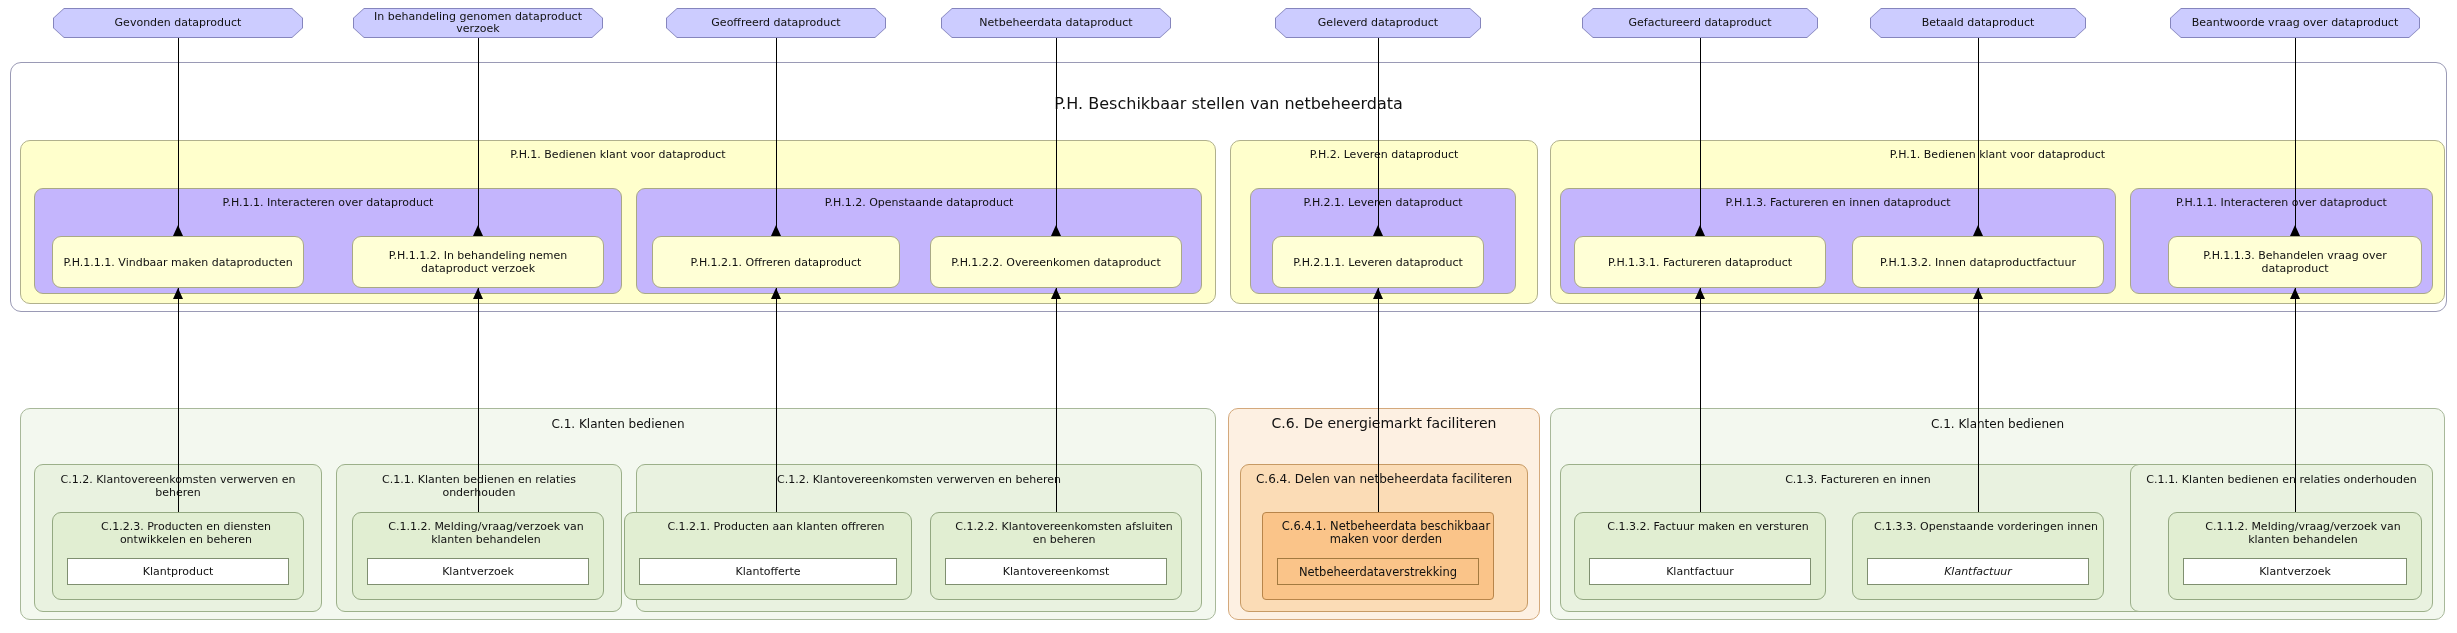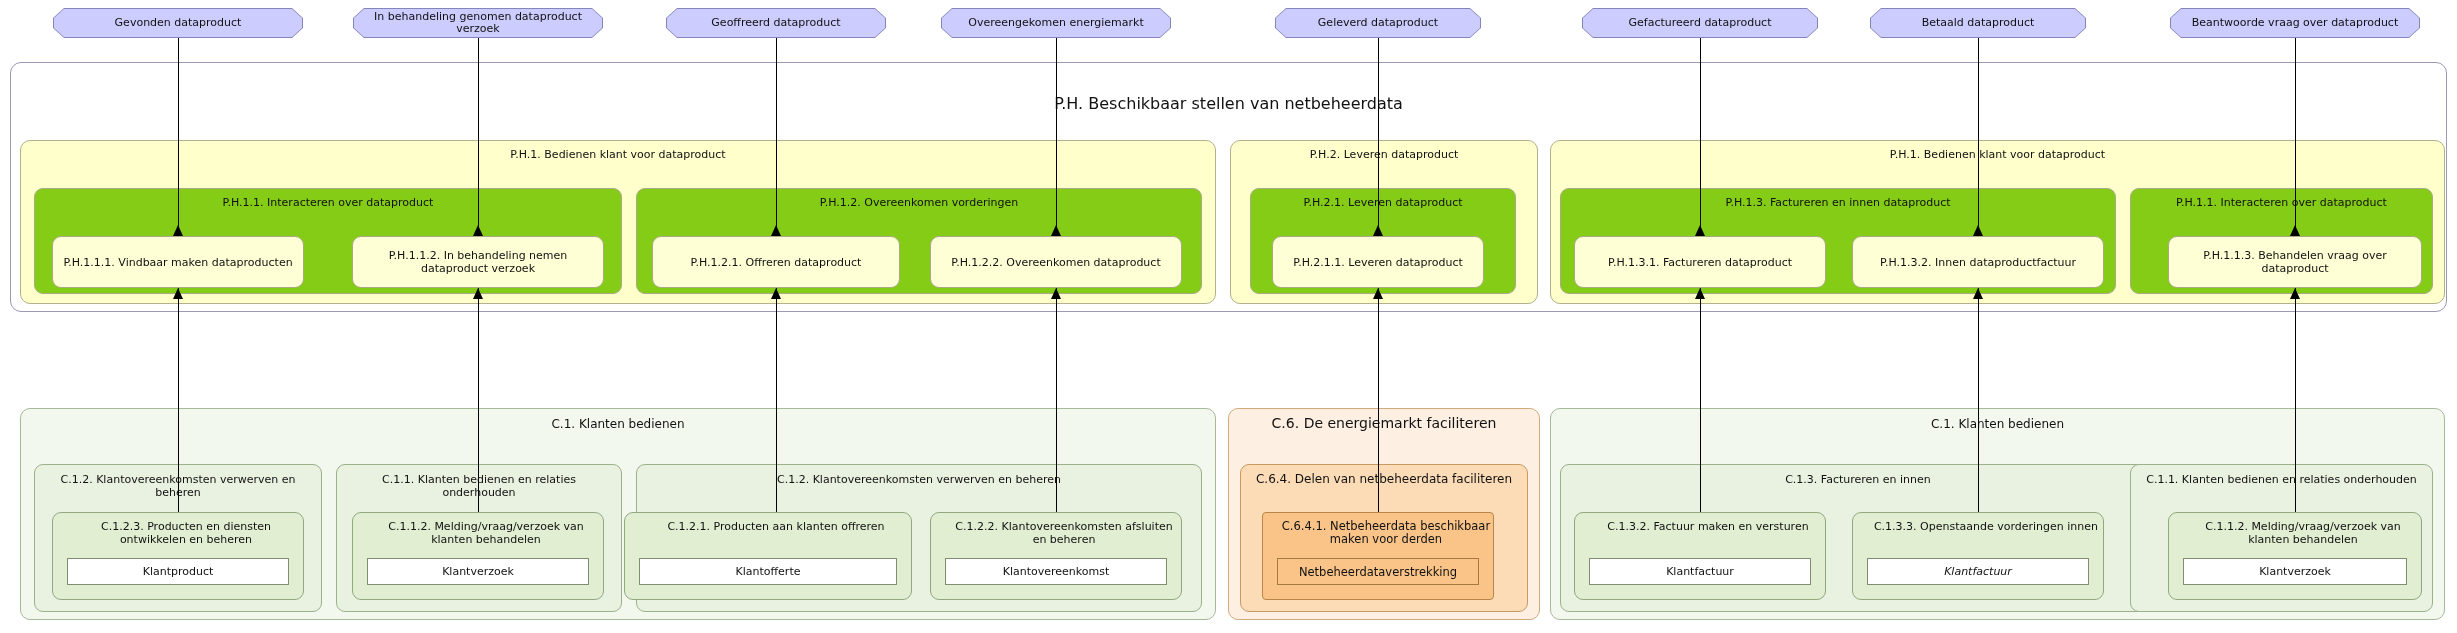--- a/index.html
+++ b/index.html
@@ -17,21 +17,21 @@
          font-size:11px;line-height:12px;padding:0 8px;box-sizing:border-box;}
 
   
   .frame{position:absolute;left:10px;top:62px;width:2437px;height:250px;background:#ffffff;
          border:1px solid #9a9ab5;border-radius:11px;box-sizing:border-box;}
   .frame-title{position:absolute;left:0;top:94px;width:100%;text-align:center;font-size:16px;}
 
   
   .grp-y{position:absolute;top:140px;height:164px;background:#ffffcc;border:1px solid #b1b18d;
          border-radius:10px;box-sizing:border-box;}
-  .sub-y{position:absolute;top:188px;height:106px;background:#84cc16;border:1px solid #a9a985;
+  .sub-y{position:absolute;top:188px;height:106px;background:#c4b5fd;border:1px solid #a9a985;
          border-radius:9px;box-sizing:border-box;}
   .leaf-y{position:absolute;top:236px;height:52px;background:#ffffd6;border:1px solid #a9a985;
          border-radius:9px;box-sizing:border-box;display:flex;align-items:center;justify-content:center;
          text-align:center;font-size:11px;line-height:13px;padding:0 10px;}
   .hdr{position:absolute;left:0;top:7px;width:100%;text-align:center;font-size:11px;line-height:13px;}
 
   
   .grp-g{position:absolute;top:408px;height:212px;background:#f3f8ef;border:1px solid #a8b89a;
          border-radius:10px;box-sizing:border-box;}
   .sub-g{position:absolute;top:464px;height:148px;background:#e9f2e0;border:1px solid #9cb08a;
@@ -72,21 +72,21 @@
   <div class="event" style="left:53px;width:250px">
     <div class="event-inner">Gevonden dataproduct</div>
     </div>
   <div class="event" style="left:353px;width:250px">
     <div class="event-inner">In behandeling genomen dataproduct verzoek</div>
     </div>
   <div class="event" style="left:666px;width:220px">
     <div class="event-inner">Geoffreerd dataproduct</div>
     </div>
   <div class="event" style="left:941px;width:230px">
-    <div class="event-inner">Overeengekomen energiemarkt</div>
+    <div class="event-inner">Netbeheerdata dataproduct</div>
     </div>
   <div class="event" style="left:1275px;width:206px">
     <div class="event-inner">Geleverd dataproduct</div>
     </div>
   <div class="event" style="left:1582px;width:236px">
     <div class="event-inner">Gefactureerd dataproduct</div>
     </div>
   <div class="event" style="left:1870px;width:216px">
     <div class="event-inner">Betaald dataproduct</div>
     </div>
@@ -97,21 +97,21 @@
   <div class="frame"></div>
   <div class="frame-title">P.H. Beschikbaar stellen van netbeheerdata</div>
 
   <div class="grp-y" style="left:20px;width:1196px">
     <div class="hdr">P.H.1. Bedienen klant voor dataproduct</div>
     </div>
   <div class="sub-y" style="left:34px;width:588px">
     <div class="hdr">P.H.1.1. Interacteren over dataproduct</div>
     </div>
   <div class="sub-y" style="left:636px;width:566px">
-    <div class="hdr">P.H.1.2. Overeenkomen vorderingen</div>
+    <div class="hdr">P.H.1.2. Openstaande dataproduct</div>
     </div>
   <div class="leaf-y" style="left:52px;width:252px">P.H.1.1.1. Vindbaar maken dataproducten</div>
   <div class="leaf-y" style="left:352px;width:252px">P.H.1.1.2. In behandeling nemen dataproduct verzoek</div>
   <div class="leaf-y" style="left:652px;width:248px">P.H.1.2.1. Offreren dataproduct</div>
   <div class="leaf-y" style="left:930px;width:252px">P.H.1.2.2. Overeenkomen dataproduct</div>
 
   <div class="grp-y" style="left:1230px;width:308px">
     <div class="hdr">P.H.2. Leveren dataproduct</div>
     </div>
   <div class="sub-y" style="left:1250px;width:266px">

